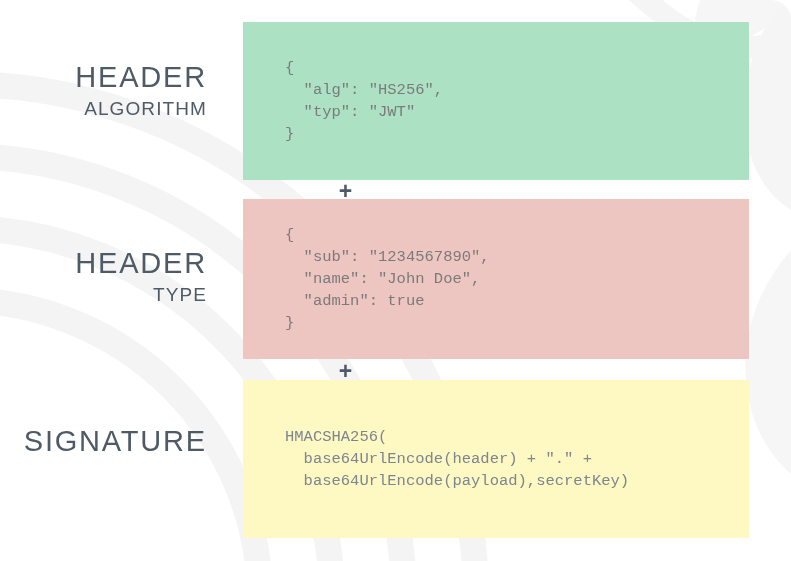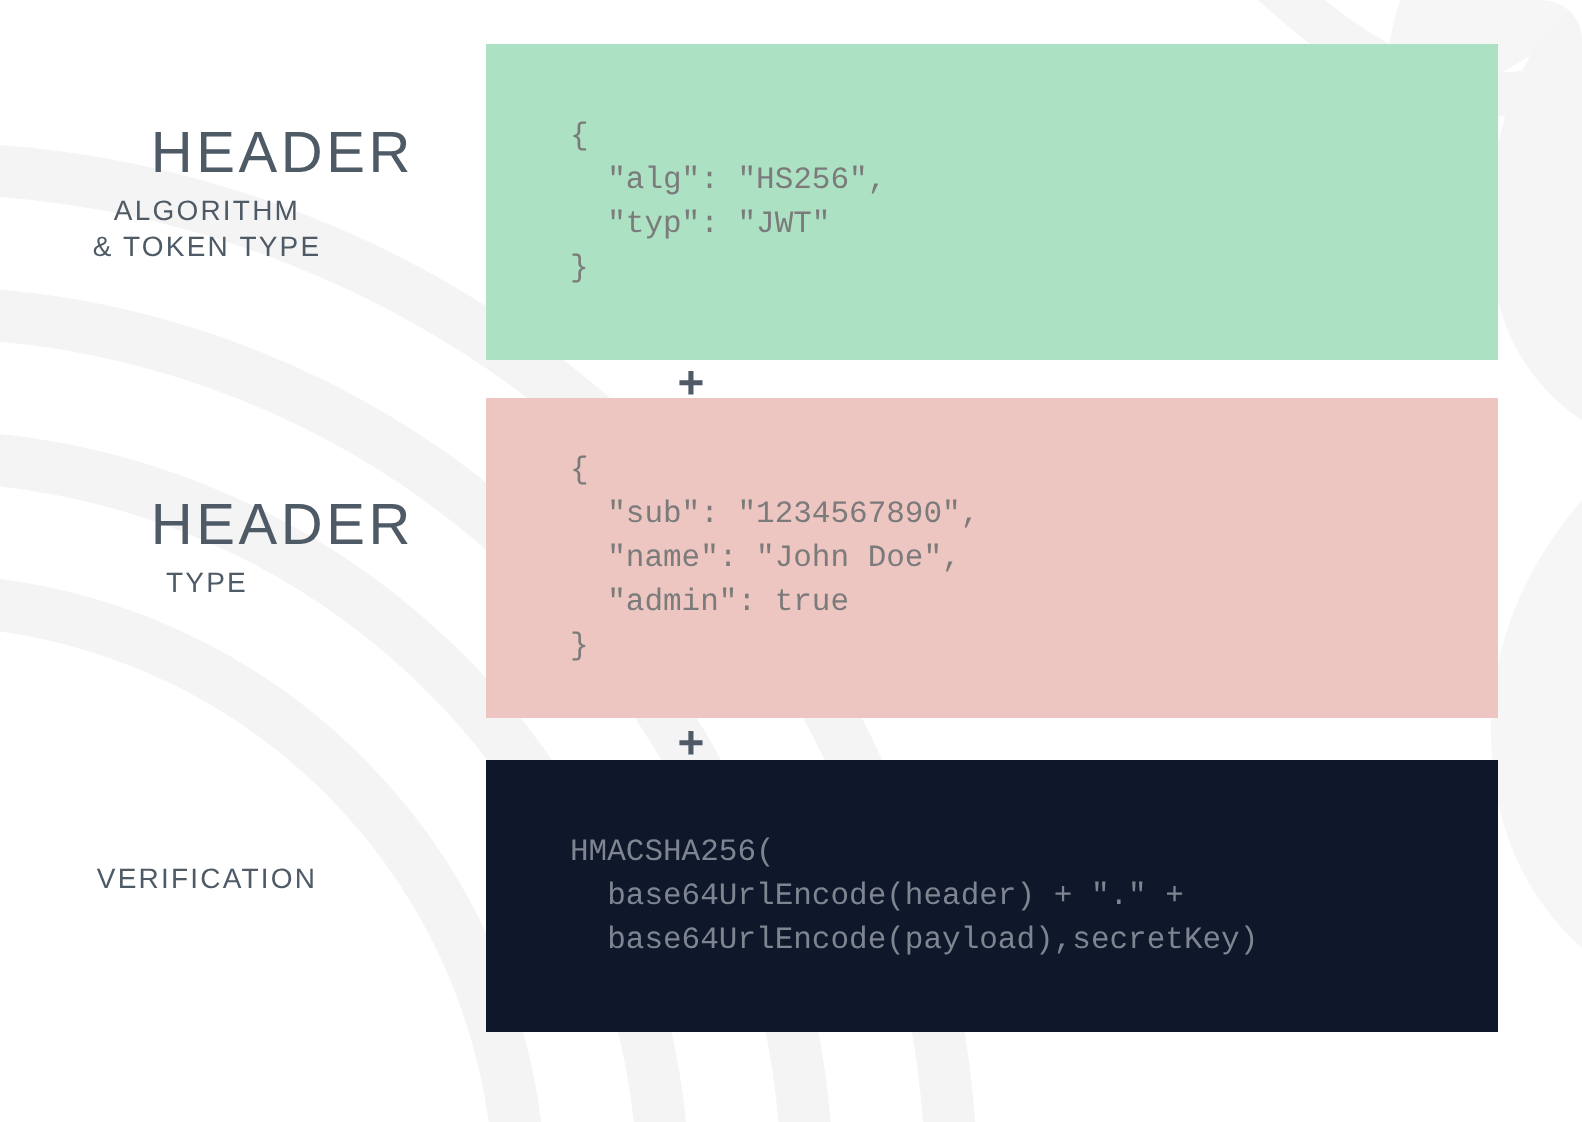--- a/index.html
+++ b/index.html
@@ -38,27 +38,26 @@
   }
   .label-title {
     font-size: 29px;
     letter-spacing: 1.8px;
     line-height: 1.05;
     font-weight: 400;
     color: #4e5a65;
     white-space: nowrap;
   }
   .label-sub {
-    font-size: 14px;
+    font-size: 19px;
     letter-spacing: 1.1px;
     line-height: 1.22;
     font-weight: 400;
     color: #4e5a65;
     margin-top: 5px;
-    text-align: center;
   }
   .label-sub div { white-space: nowrap; }
 
   #label-header  { top: 62px; }
   #label-payload { top: 248px; }
   #label-signature { top: 426px; }
 
   
   .block {
     position: absolute;
@@ -73,22 +72,22 @@
     height: 158px;
     background: #ade1c4;
   }
   #block-payload {
     top: 199px;
     height: 160px;
     background: #eec6c1;
   }
   #block-signature {
     top: 380px;
-    height: 136px;
-    background: #0f172a;
+    height: 158px;
+    background: #fef9c3;
   }
   .code {
     margin: 0;
     padding: 0 0 0 42px;
     font-family: "Liberation Mono", "DejaVu Sans Mono", monospace;
     font-size: 15.5px;
     line-height: 1.42;
     color: #7b7b7b;
     white-space: pre;
     letter-spacing: 0px;
@@ -142,21 +141,20 @@
     </g>
     <g clip-path="url(#clip-all)" fill="none" stroke="#f5f5f5" stroke-width="22">
       <path d="M791 40 C700 70 650 0 600 -40"></path>
     </g>
   </svg>
 
   <div class="label-group" id="label-header">
     <div class="label-title">HEADER</div>
     <div class="label-sub">
       <div>ALGORITHM</div>
-      <div>&amp; TOKEN TYPE</div>
     </div>
   </div>
 
   <div class="block" id="block-header">
     <pre class="code">{
   "alg": "HS256",
   "typ": "JWT"
 }</pre>
   </div>
 
@@ -177,23 +175,21 @@
   "name": "John Doe",
   "admin": true
 }</pre>
   </div>
 
   <div class="plus" id="plus-2">
     <span>+</span>
   </div>
 
   <div class="label-group" id="label-signature">
-    <div class="label-sub">
-      <div>VERIFICATION</div>
-    </div>
+    <div class="label-title">SIGNATURE</div>
   </div>
 
   <div class="block" id="block-signature">
     <pre class="code">HMACSHA256(
   base64UrlEncode(header) + "." +
   base64UrlEncode(payload),secretKey)</pre>
   </div>
 
 </div>
 

